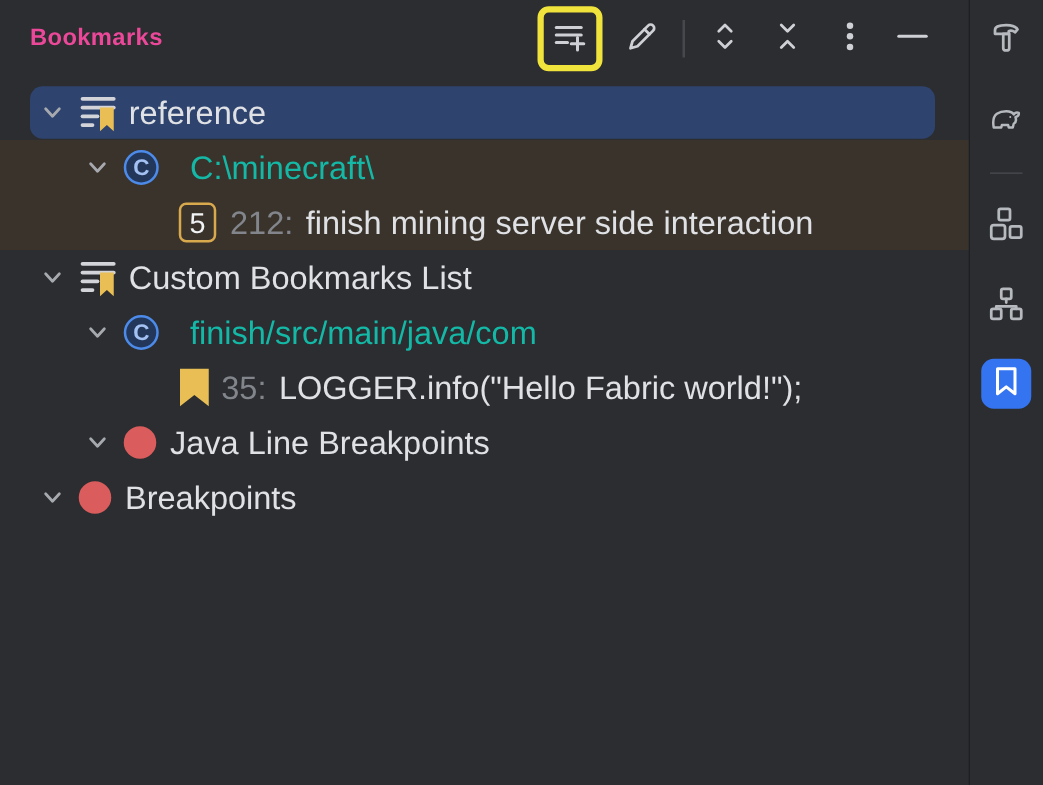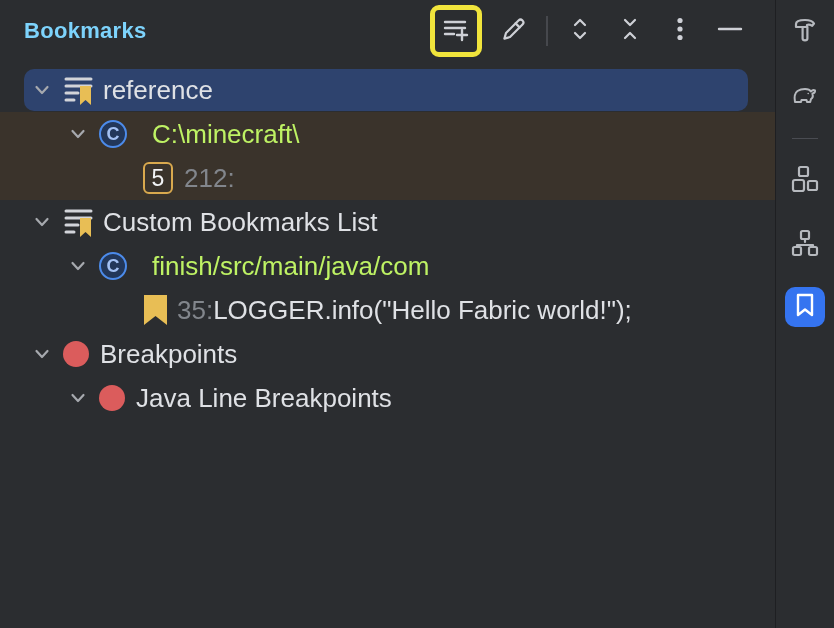--- a/index.html
+++ b/index.html
@@ -3,21 +3,21 @@
 <meta charset="utf-8">
 <style>
   * { box-sizing: border-box; margin: 0; padding: 0; }
   html, body { width: 834px; height: 628px; overflow: hidden; }
   body { background: #2B2D30; font-family: "Liberation Sans", sans-serif; }
   .app { display: flex; width: 834px; height: 628px; background: #2B2D30; }
 
   
   .main { position: relative; flex: 1; min-width: 0; height: 100%; overflow: hidden; }
   .header { display: flex; align-items: center; height: 62px; padding-left: 24px; }
-  .title { font-size: 22px; font-weight: 700; color: #7dd3fc; letter-spacing: .3px; }
+  .title { font-size: 19px; font-weight: 700; color: #ec4899; letter-spacing: .3px; }
 
   .toolbar { position: absolute; top: 0; right: 27px; height: 62px; display: flex; align-items: center; gap: 14px; }
   .tbtn { width: 36px; height: 36px; display: flex; align-items: center; justify-content: center; }
   .tbtn.hl { width: 52px; height: 52px; border: 5px solid #F0E43C; border-radius: 9px; }
   .tdivider { width: 2px; height: 30px; background: #46484D; }
 
   
   .tree { position: absolute; left: 0; right: 0; top: 68px; }
   .row { position: relative; height: 44px; display: flex; align-items: center; white-space: nowrap; font-size: 26px; color: #DFE1E5; }
   .row > * { position: relative; text-align: center; }
@@ -25,22 +25,22 @@
   .sel-pill { position: absolute; left: 24px; right: 27px; top: 1px; bottom: 1px; background: #2E436E; border-radius: 10px; }
   .lvl0 { padding-left: 30px; }
   .lvl1 { padding-left: 66px; }
   .lvl2 { padding-left: 143px; }
   .chev { width: 24px; display: flex; justify-content: center; align-items: center; margin-right: 9px; }
   .ico  { display: flex; align-items: center; margin-right: 9px; }
   .class-ico { width: 28px; height: 28px; border-radius: 50%; border: 2px solid #4C8BEA; background: #22375A;
                color: #A3C1F3; font-size: 18px; font-weight: 700; display: flex; align-items: center;
                justify-content: center; margin-right: 11px; flex: none; }
   .bp { width: 26px; height: 26px; border-radius: 50%; background: #DB5C5C; margin-right: 11px; flex: none; }
-  .path { color: #bef264; margin-left: 14px; }
-  .lineno { color: #82868C; }
+  .path { color: #14b8a6; margin-left: 14px; }
+  .lineno { color: #82868C; margin-right: 10px; }
   .mnemonic { width: 30px; height: 32px; border: 2px solid #D9A94E; border-radius: 6px; color: #F2F3F5;
               font-size: 23px; display: flex; align-items: center; justify-content: center; margin-right: 11px; flex: none; }
 
   
   .stripe { width: 59px; height: 100%; border-left: 1px solid #1E1F22; display: flex; flex-direction: column;
             align-items: center; padding-top: 12px; flex: none; }
   .sbtn { width: 40px; height: 40px; display: flex; align-items: center; justify-content: center; border-radius: 10px; }
   .sbtn.active { background: #3574F0; }
   .s-elephant { margin-top: 24px; }
   .sdivider { width: 26px; height: 1px; background: #4A4C52; margin: 22px 0; }
@@ -149,20 +149,21 @@
               <path d="M5.5 8 L11 14 L16.5 8" stroke="#A6A9AE" stroke-width="2.2" fill="none" stroke-linecap="round" stroke-linejoin="round"></path>
             </svg>
         </span>
         <span class="class-ico">C</span>
         <span class="path">C:\minecraft\</span>
       </div>
 
       <div class="row lvl2 current">
         <span class="mnemonic">5</span>
         <span class="lineno">212:</span>
+        <span class="lbl">finish mining server side interaction</span>
       </div>
 
       <div class="row lvl0">
         <span class="chev">
           <svg width="22" height="22" viewBox="0 0 22 22">
               <path d="M5.5 8 L11 14 L16.5 8" stroke="#A6A9AE" stroke-width="2.2" fill="none" stroke-linecap="round" stroke-linejoin="round"></path>
             </svg>
         </span>
         <span class="ico">
           <svg width="31" height="32" viewBox="0 0 31 32">
@@ -191,38 +192,38 @@
       <div class="row lvl2">
         <span class="ico">
           <svg width="25" height="32" viewBox="0 0 25 32">
               <path d="M1 1 h23 v30 l-11.5 -9 L1 31 z" fill="#E8BE55"></path>
             </svg>
         </span>
         <span class="lineno">35:</span>
         <span class="lbl">LOGGER.info("Hello Fabric world!");</span>
       </div>
 
+      <div class="row lvl1">
+        <span class="chev">
+          <svg width="22" height="22" viewBox="0 0 22 22">
+              <path d="M5.5 8 L11 14 L16.5 8" stroke="#A6A9AE" stroke-width="2.2" fill="none" stroke-linecap="round" stroke-linejoin="round"></path>
+            </svg>
+        </span>
+        <span class="bp"></span>
+        <span class="lbl">Java Line Breakpoints</span>
+      </div>
+
       <div class="row lvl0">
         <span class="chev">
           <svg width="22" height="22" viewBox="0 0 22 22">
               <path d="M5.5 8 L11 14 L16.5 8" stroke="#A6A9AE" stroke-width="2.2" fill="none" stroke-linecap="round" stroke-linejoin="round"></path>
             </svg>
         </span>
         <span class="bp"></span>
         <span class="lbl">Breakpoints</span>
-      </div>
-
-      <div class="row lvl1">
-        <span class="chev">
-          <svg width="22" height="22" viewBox="0 0 22 22">
-              <path d="M5.5 8 L11 14 L16.5 8" stroke="#A6A9AE" stroke-width="2.2" fill="none" stroke-linecap="round" stroke-linejoin="round"></path>
-            </svg>
-        </span>
-        <span class="bp"></span>
-        <span class="lbl">Java Line Breakpoints</span>
       </div>
 
 
     </div>
   </div>
 
   <div class="stripe">
     <div class="sbtn">
       <span>
         <svg width="30" height="30" viewBox="0 0 30 30" fill="none" stroke="#B6B9BE" stroke-width="2.2" stroke-linecap="round" stroke-linejoin="round">

